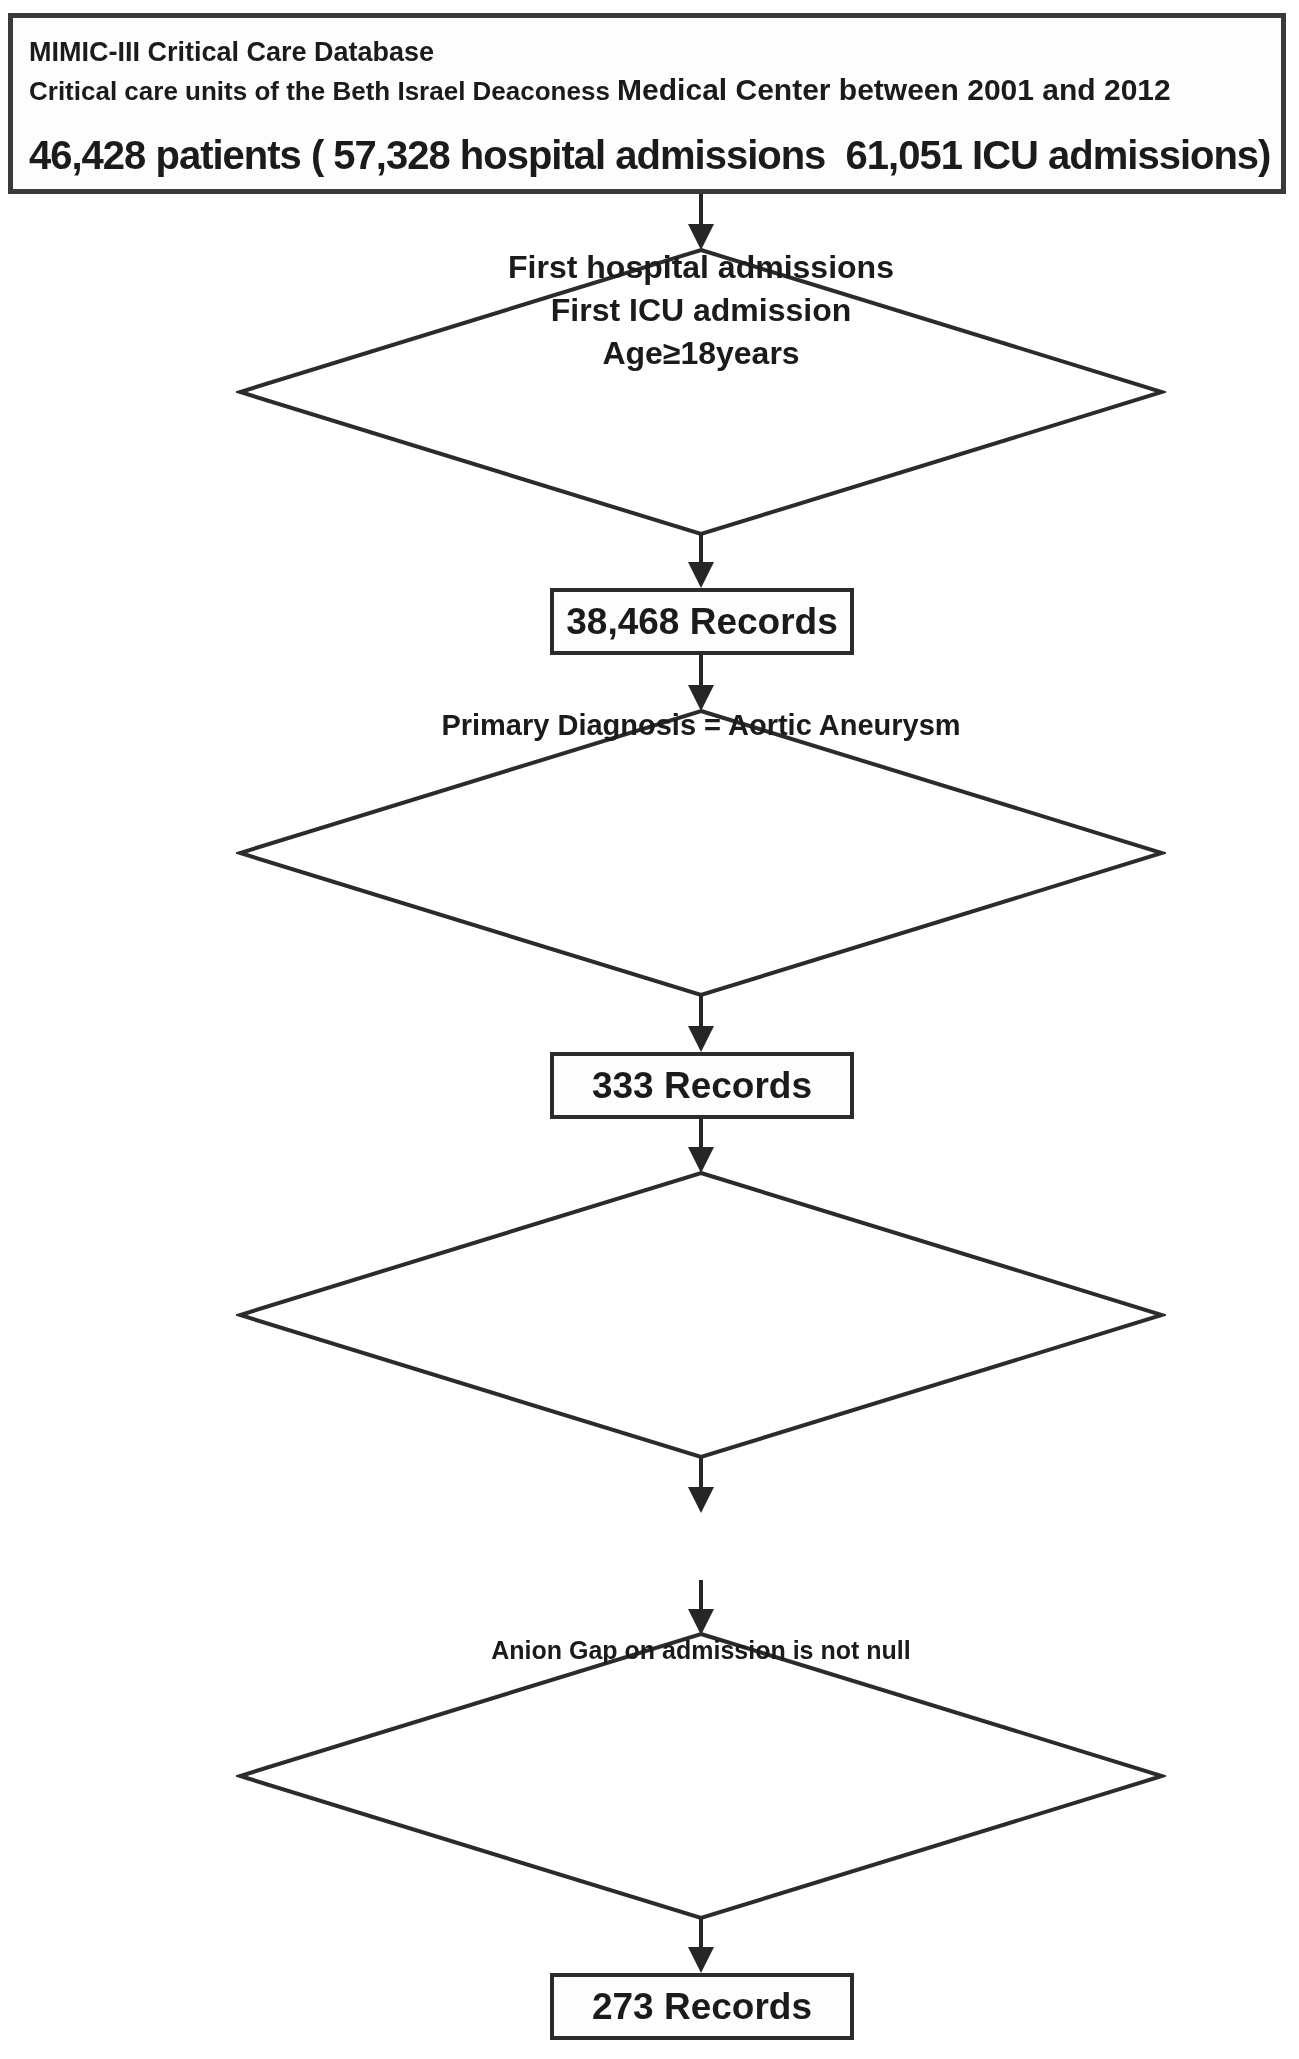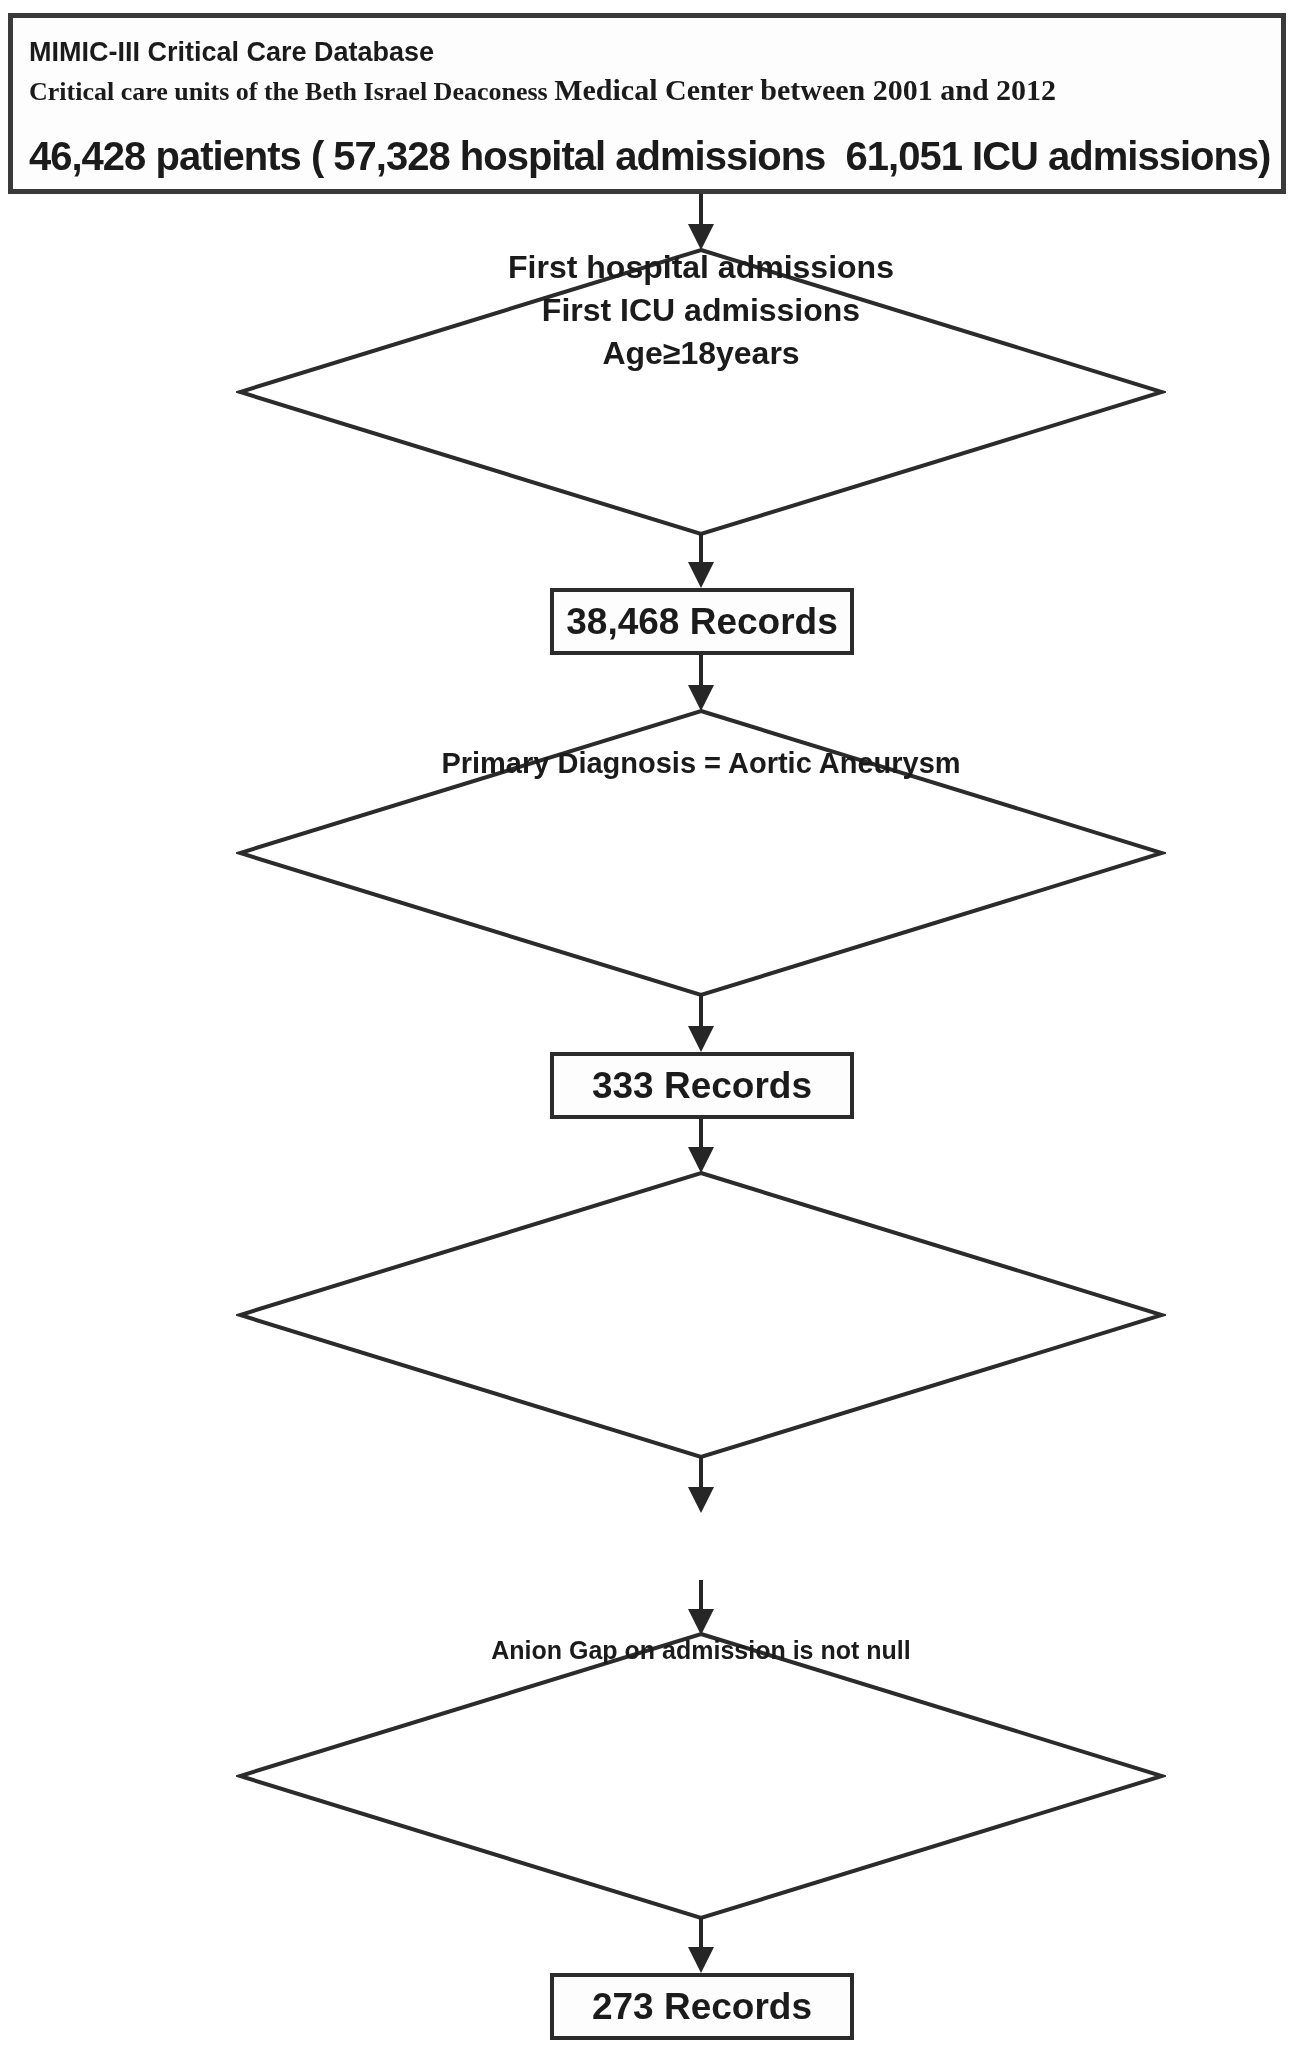--- a/index.html
+++ b/index.html
@@ -18,21 +18,21 @@
   .source-box {
     position: absolute;
     left: 8px; top: 13px;
     width: 1278px; height: 181px;
     border: 5px solid #3a3a3a;
     background: #fdfdfd;
     box-sizing: border-box;
     padding: 16px 10px 12px 16px;
   }
   .src-line1 { font-size: 27px; line-height: 36px; white-space: pre; }
-  .src-line2 { font-size: 26px; line-height: 40px; white-space: pre; font-family: Liberation Serif, serif; }
+  .src-line2 { font-size: 26px; line-height: 40px; white-space: pre; }
   .src-line2 .big { font-size: 30px; }
   .src-line3 {
     font-size: 40px; line-height: 48px;
     margin-top: 20px; letter-spacing: -1px; white-space: pre;
   }
 
   
   .arrow {
     position: absolute;
     width: 26px;
@@ -81,42 +81,42 @@
   <div class="arrow" style="left:688px; top:194px; height:56px">
     <div class="arrow-shaft"></div>
     <div class="arrow-headshape"></div>
   </div>
 
   <svg class="diamond" style="left:236px; top:246px" width="930" height="292">
     <polygon points="465,4 926,146 465,288 4,146"></polygon>
   </svg>
   <div class="dtext" style="left:236px; top:246px; width:930px; height:292px; font-size:32px; line-height:43px">
     <div>First hospital admissions</div>
-    <div>First ICU admissions</div>
+    <div>First ICU admission</div>
     <div>Age≥18years</div>
   </div>
 
   <div class="arrow" style="left:688px; top:534px; height:54px">
     <div class="arrow-shaft"></div>
     <div class="arrow-headshape"></div>
   </div>
 
   <div class="rbox" style="top:588px">
     <span>38,468 Records</span>
   </div>
 
   <div class="arrow" style="left:688px; top:655px; height:56px">
     <div class="arrow-shaft"></div>
     <div class="arrow-headshape"></div>
   </div>
 
   <svg class="diamond" style="left:236px; top:707px" width="930" height="292">
     <polygon points="465,4 926,146 465,288 4,146"></polygon>
   </svg>
-  <div class="dtext" style="left:236px; top:745px; width:930px; height:292px; font-size:29px; line-height:36px">
+  <div class="dtext" style="left:236px; top:707px; width:930px; height:292px; font-size:29px; line-height:36px">
     <div>Primary Diagnosis = Aortic Aneurysm</div>
   </div>
 
   <div class="arrow" style="left:688px; top:995px; height:57px">
     <div class="arrow-shaft"></div>
     <div class="arrow-headshape"></div>
   </div>
 
   <div class="rbox" style="top:1052px">
     <span>333 Records</span>

